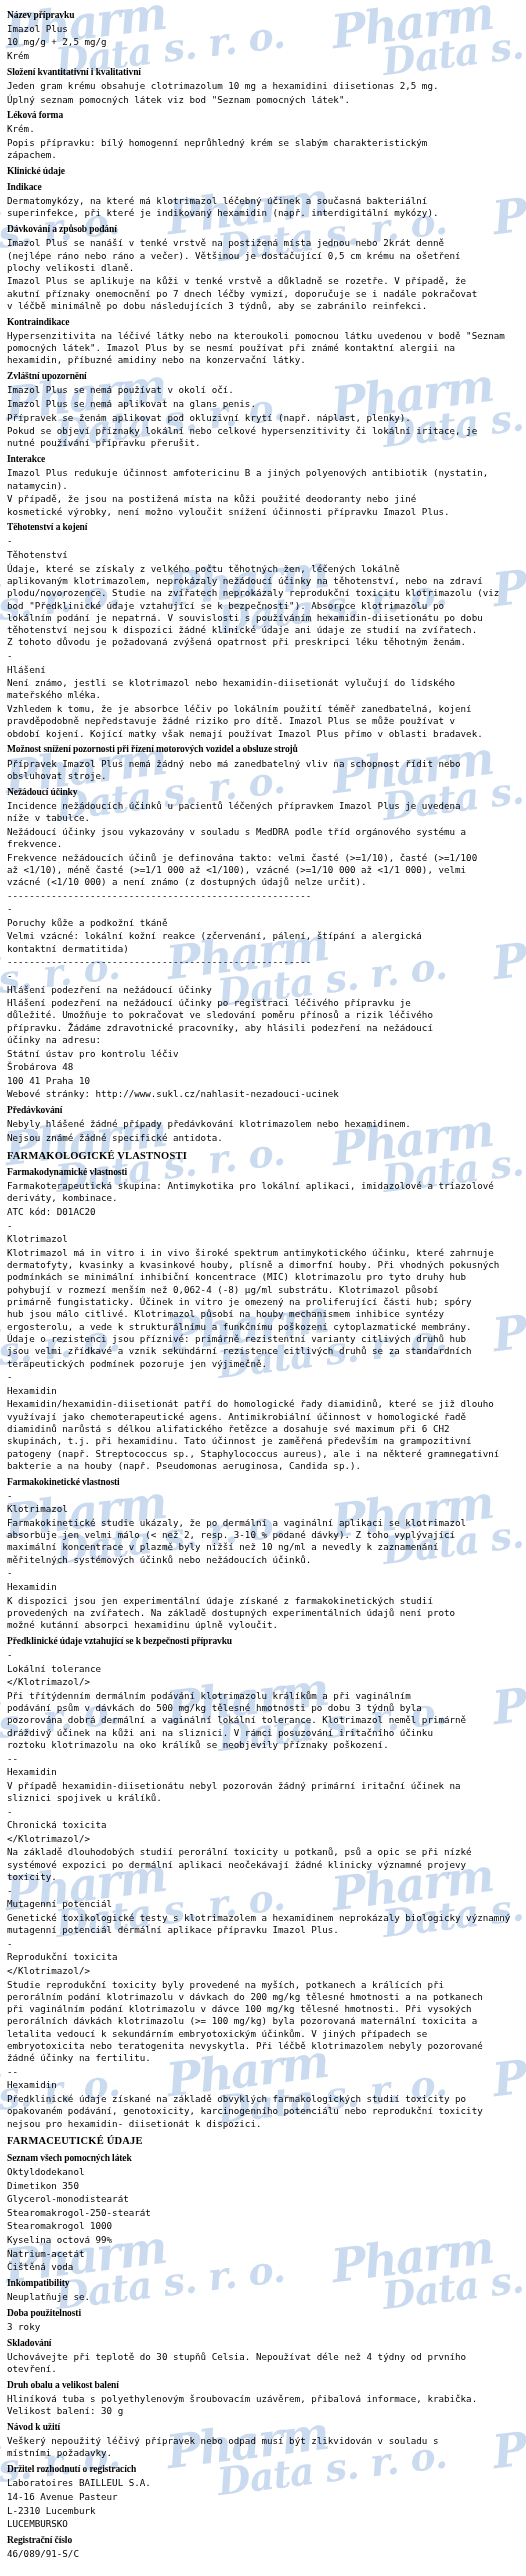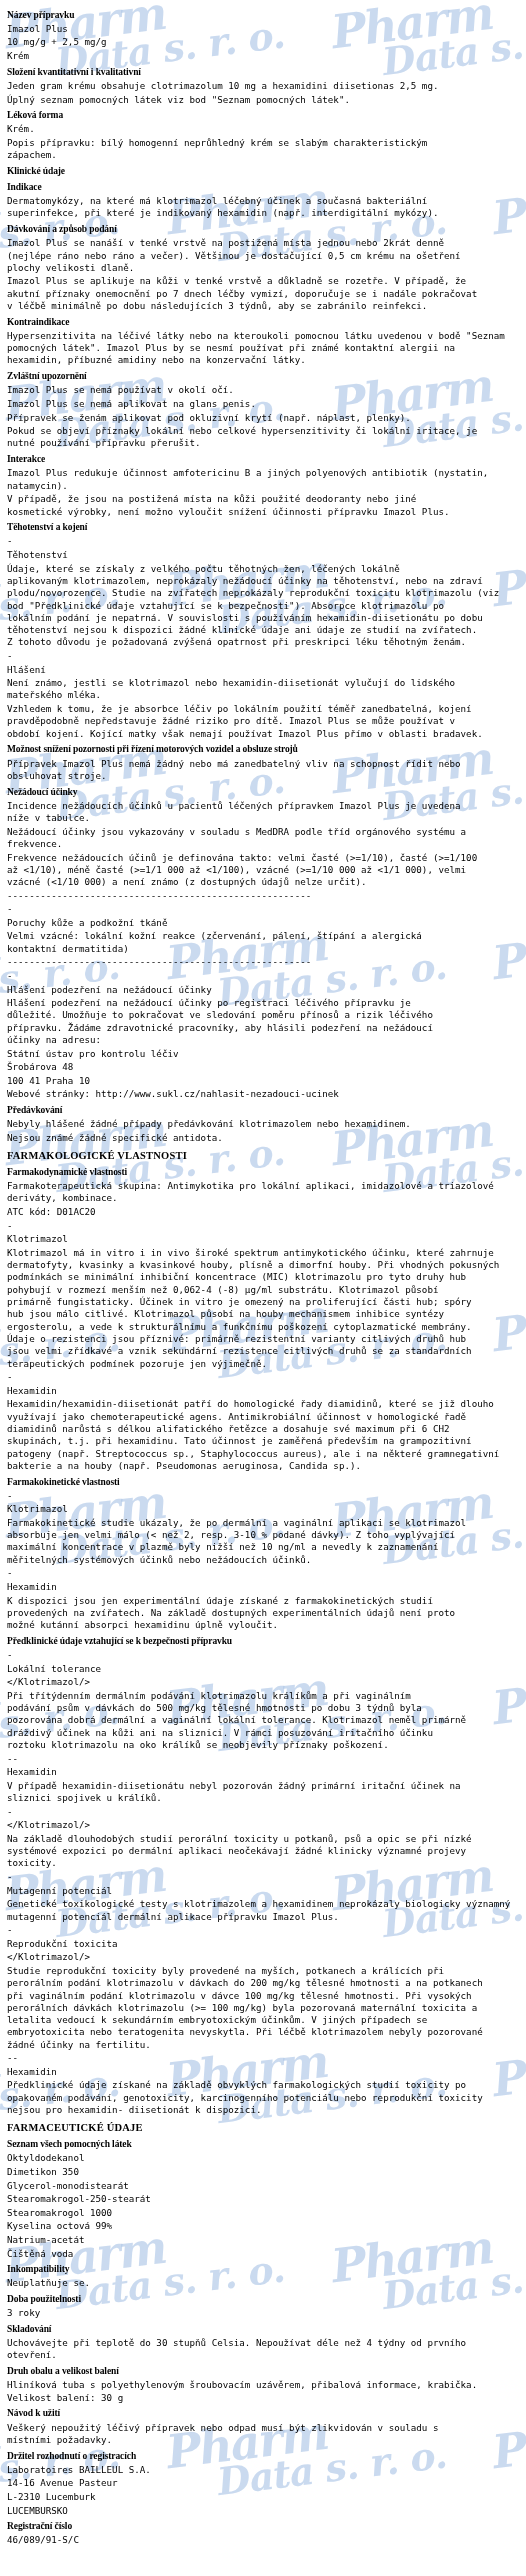--- a/index.html
+++ b/index.html
@@ -331,20 +331,21 @@
       <div class="p">Při třítýdenním dermálním podávání klotrimazolu králíkům a při vaginálním
 podávání psům v dávkách do 500 mg/kg tělesné hmotnosti po dobu 3 týdnů byla
 pozorována dobrá dermální a vaginální lokální tolerance. Klotrimazol neměl primárně
 dráždivý účinek na kůži ani na sliznici. V rámci posuzování iritačního účinku
 roztoku klotrimazolu na oko králíků se neobjevily příznaky poškození.</div>
       <div class="p">--</div>
       <div class="p">Hexamidin</div>
       <div class="p">V případě hexamidin-diisetionátu nebyl pozorován žádný primární iritační účinek na
 sliznici spojivek u králíků.</div>
       <div class="p">-</div>
+      <div class="p">Chronická toxicita</div>
       <div class="p">&lt;/Klotrimazol/&gt;</div>
       <div class="p">Na základě dlouhodobých studií perorální toxicity u potkanů, psů a opic se při nízké
 systémové expozici po dermální aplikaci neočekávají žádné klinicky významné projevy
 toxicity.</div>
       <div class="p">-</div>
       <div class="p">Mutagenní potenciál</div>
       <div class="p">Genetické toxikologické testy s klotrimazolem a hexamidinem neprokázaly biologicky významný
 mutagenní potenciál dermální aplikace přípravku Imazol Plus.</div>
       <div class="p">-</div>
       <div class="p">Reprodukční toxicita</div>

